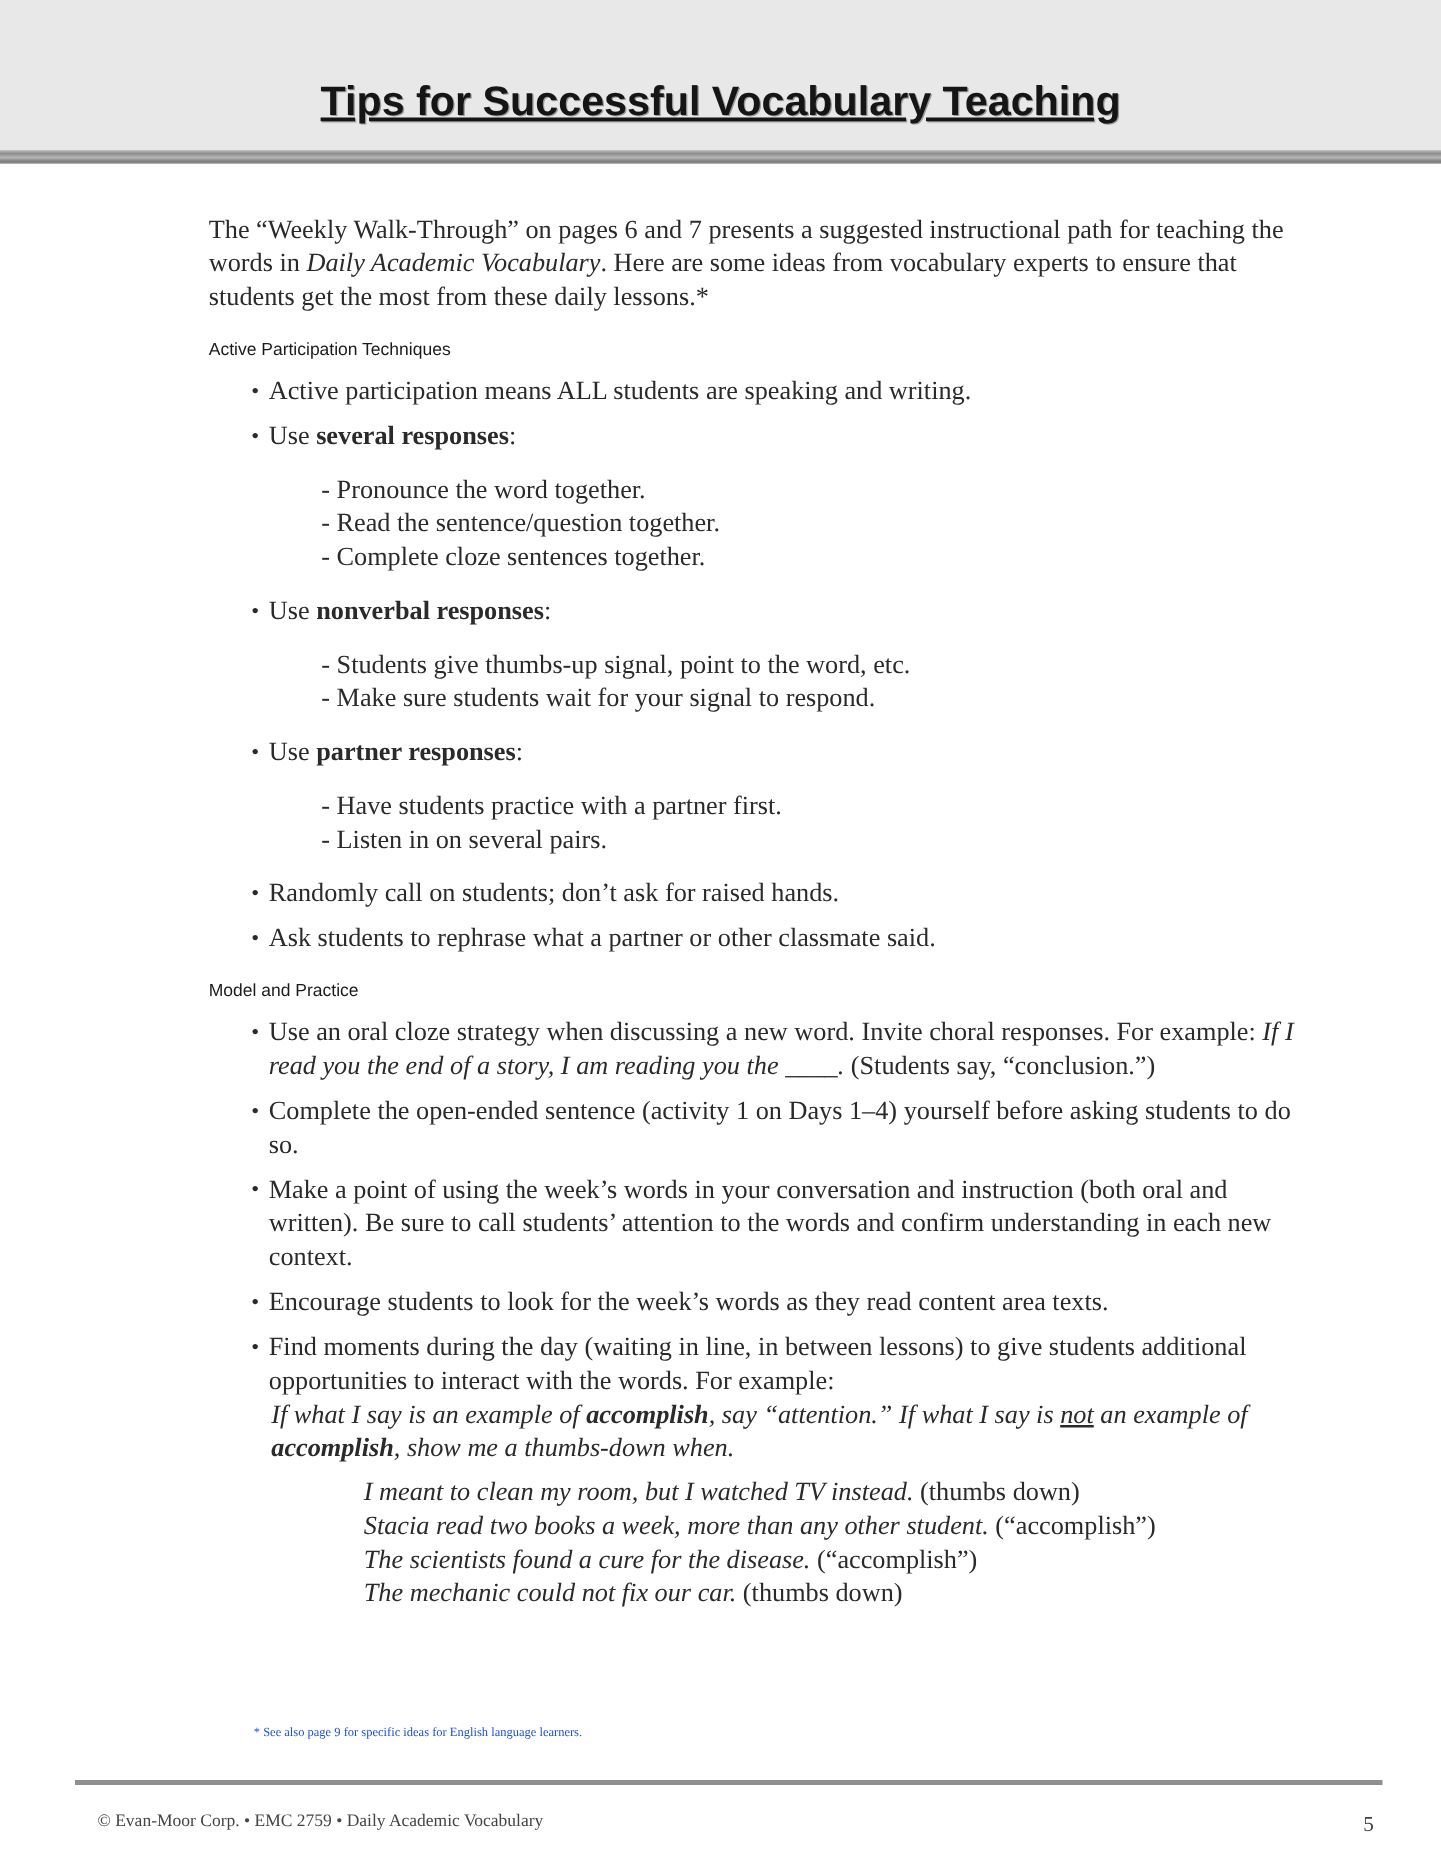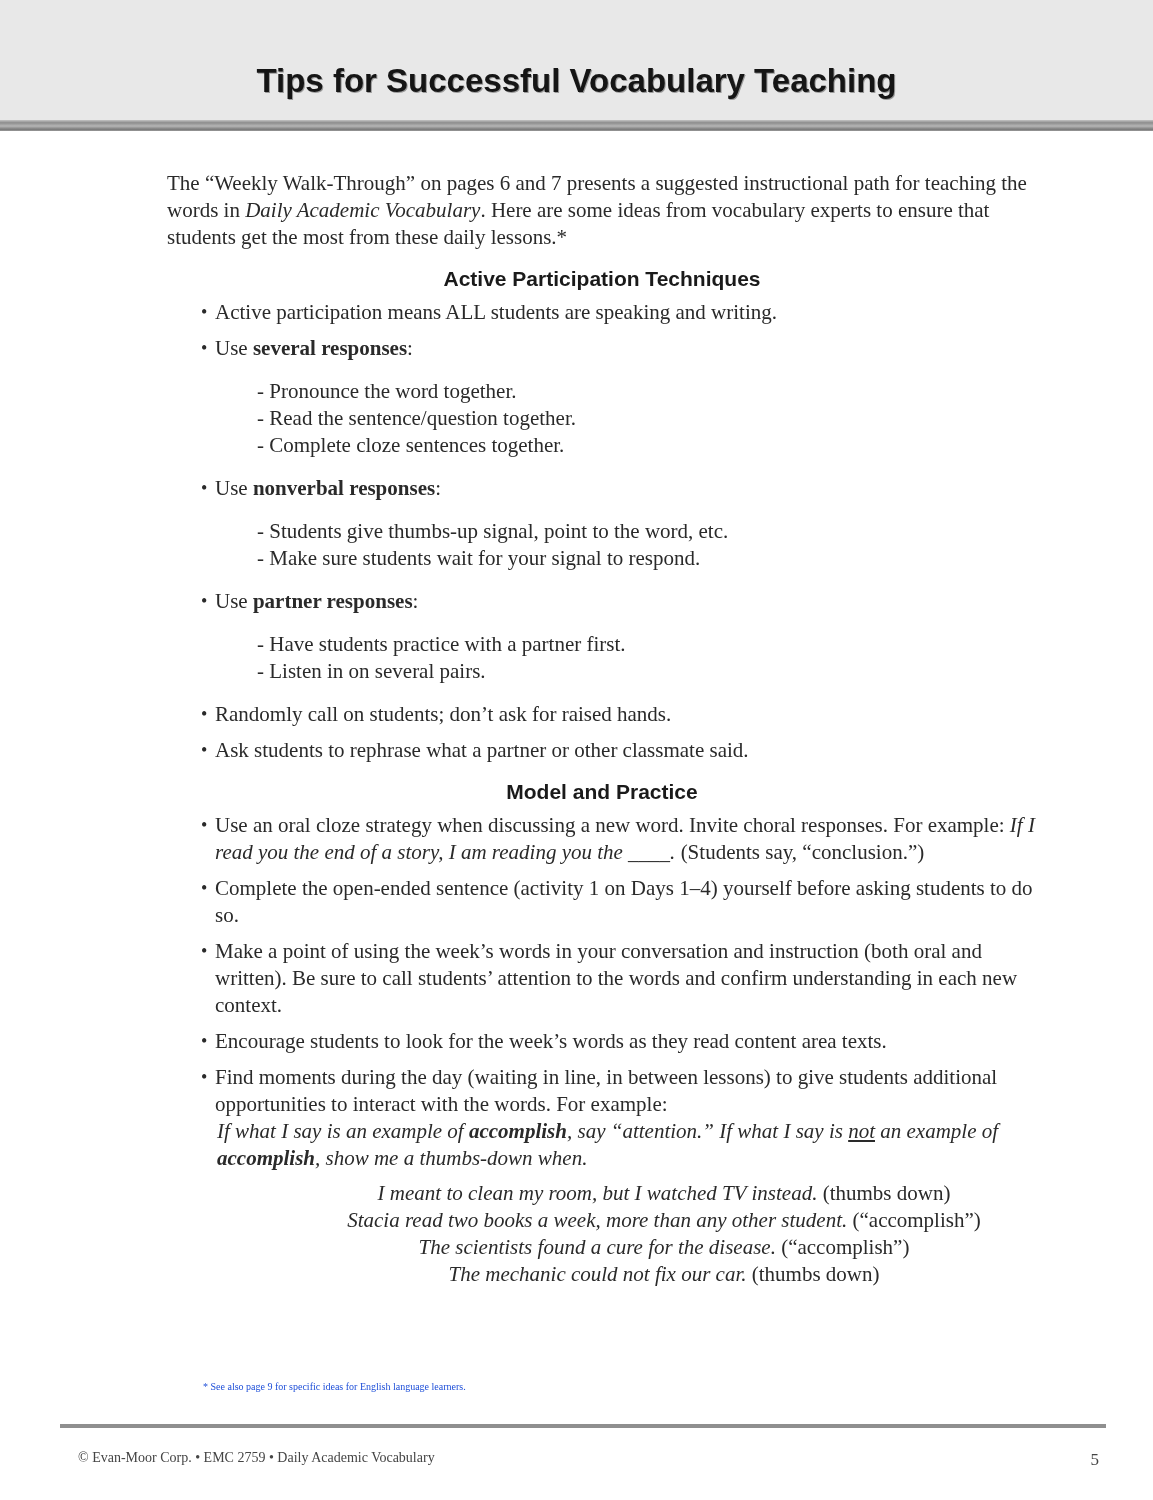--- a/index.html
+++ b/index.html
@@ -12,50 +12,50 @@
     position: absolute; left: 0; top: 0; width: 1153px; height: 120px;
     background: #e8e8e8;
   }
   .header-title {
     position: absolute; left: 0; width: 1153px; top: 62px;
     text-align: center;
     font-family: "Liberation Sans", "DejaVu Sans", sans-serif;
     font-weight: bold; font-size: 33px; color: #151515;
     letter-spacing: 0px;
     text-shadow: 1px 1px 0 #9a9a9a;
+    text-decoration: underline;
   }
   .header-rule {
     position: absolute; left: 0; top: 120px; width: 1153px; height: 11px;
     background: linear-gradient(#c4c4c4 0%, #8d8d8d 25%, #b5b5b5 55%, #7a7a7a 85%, #9a9a9a 100%);
   }
   .content {
     position: absolute; left: 167px; top: 170px; width: 870px;
     font-size: 21px; line-height: 27px;
   }
   .intro { margin: 0; }
   h2 {
     font-family: "Liberation Sans", "DejaVu Sans", sans-serif;
-    font-weight: bold; font-size: 21px; margin: 16px 0 8px 0; color: #1a1a1a;
+    font-weight: normal; font-size: 14px; margin: 16px 0 8px 0; color: #1a1a1a;
     line-height: 24px;
-    text-align: center;
   }
   ul.bullets { list-style: none; margin: 0; padding: 0 0 0 48px; }
   ul.bullets > li {
     position: relative; margin-bottom: 9px;
   }
   ul.bullets > li::before {
     content: "\2022"; position: absolute; left: -14px; top: 0; font-size: 18px;
   }
   .sub { margin: 16px; padding: 0 0 0 26px; list-style: none; }
   .sub li { margin: 0; }
   .example-block { padding-left: 2px; margin-top: 0; }
   .example-lead { font-style: italic; margin: 0 0 8px 0; }
   .example-lead b { font-style: italic; }
   .example-lead u { text-decoration: underline; }
-  .examples { padding-left: 74px; margin: 0; list-style: none; text-align: center; }
+  .examples { padding-left: 74px; margin: 0; list-style: none; }
   .examples li { margin: 0; }
   .footnote {
     position: absolute; left: 203px; top: 1381px; font-size: 10px; color: #1d4ed8;
   }
   .footer-rule {
     position: absolute; left: 60px; top: 1424px; width: 1046px; height: 4px;
     background: #8f8f8f;
   }
   .footer-left {
     position: absolute; left: 78px; top: 1450px; font-size: 14px; color: #444;

